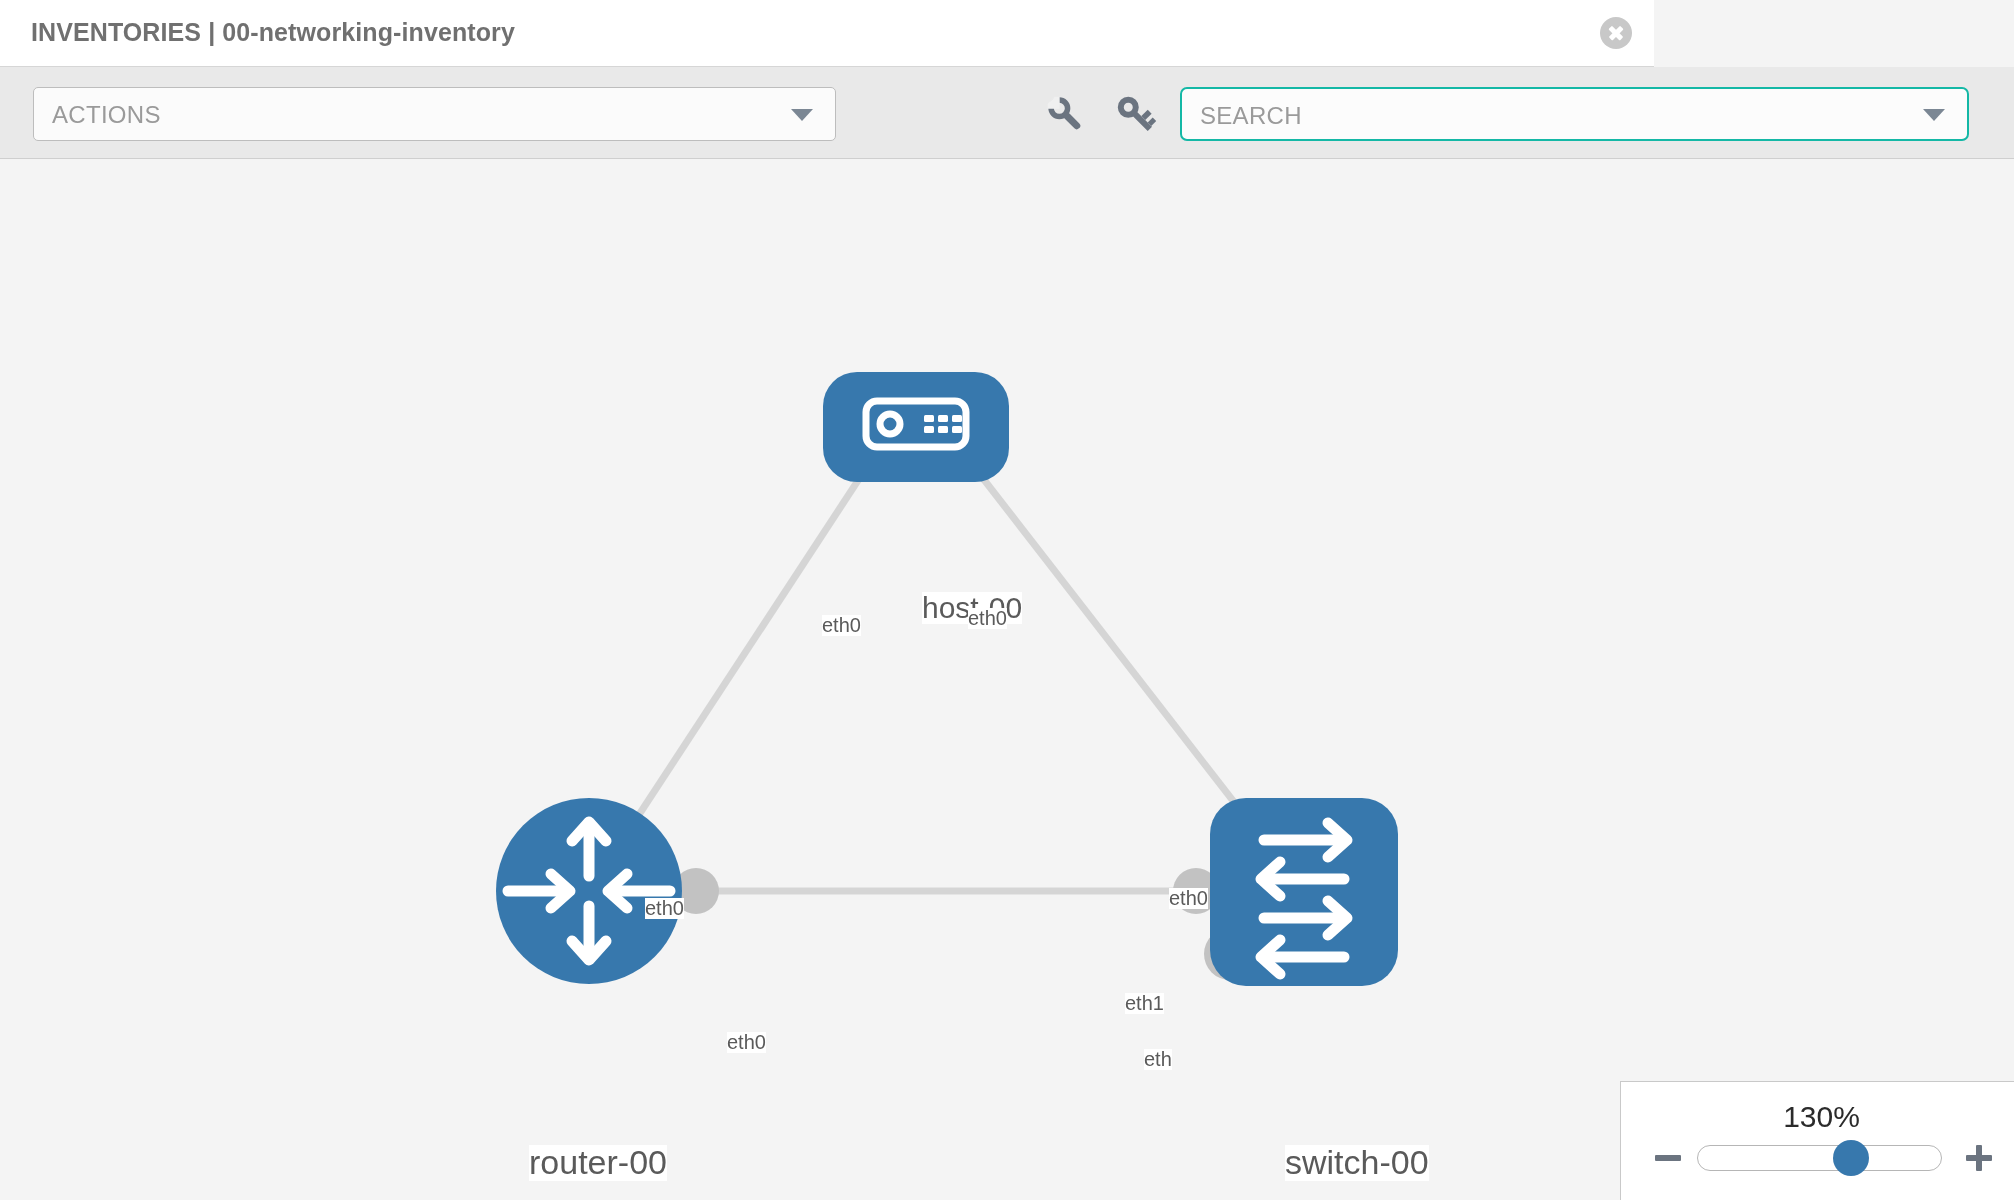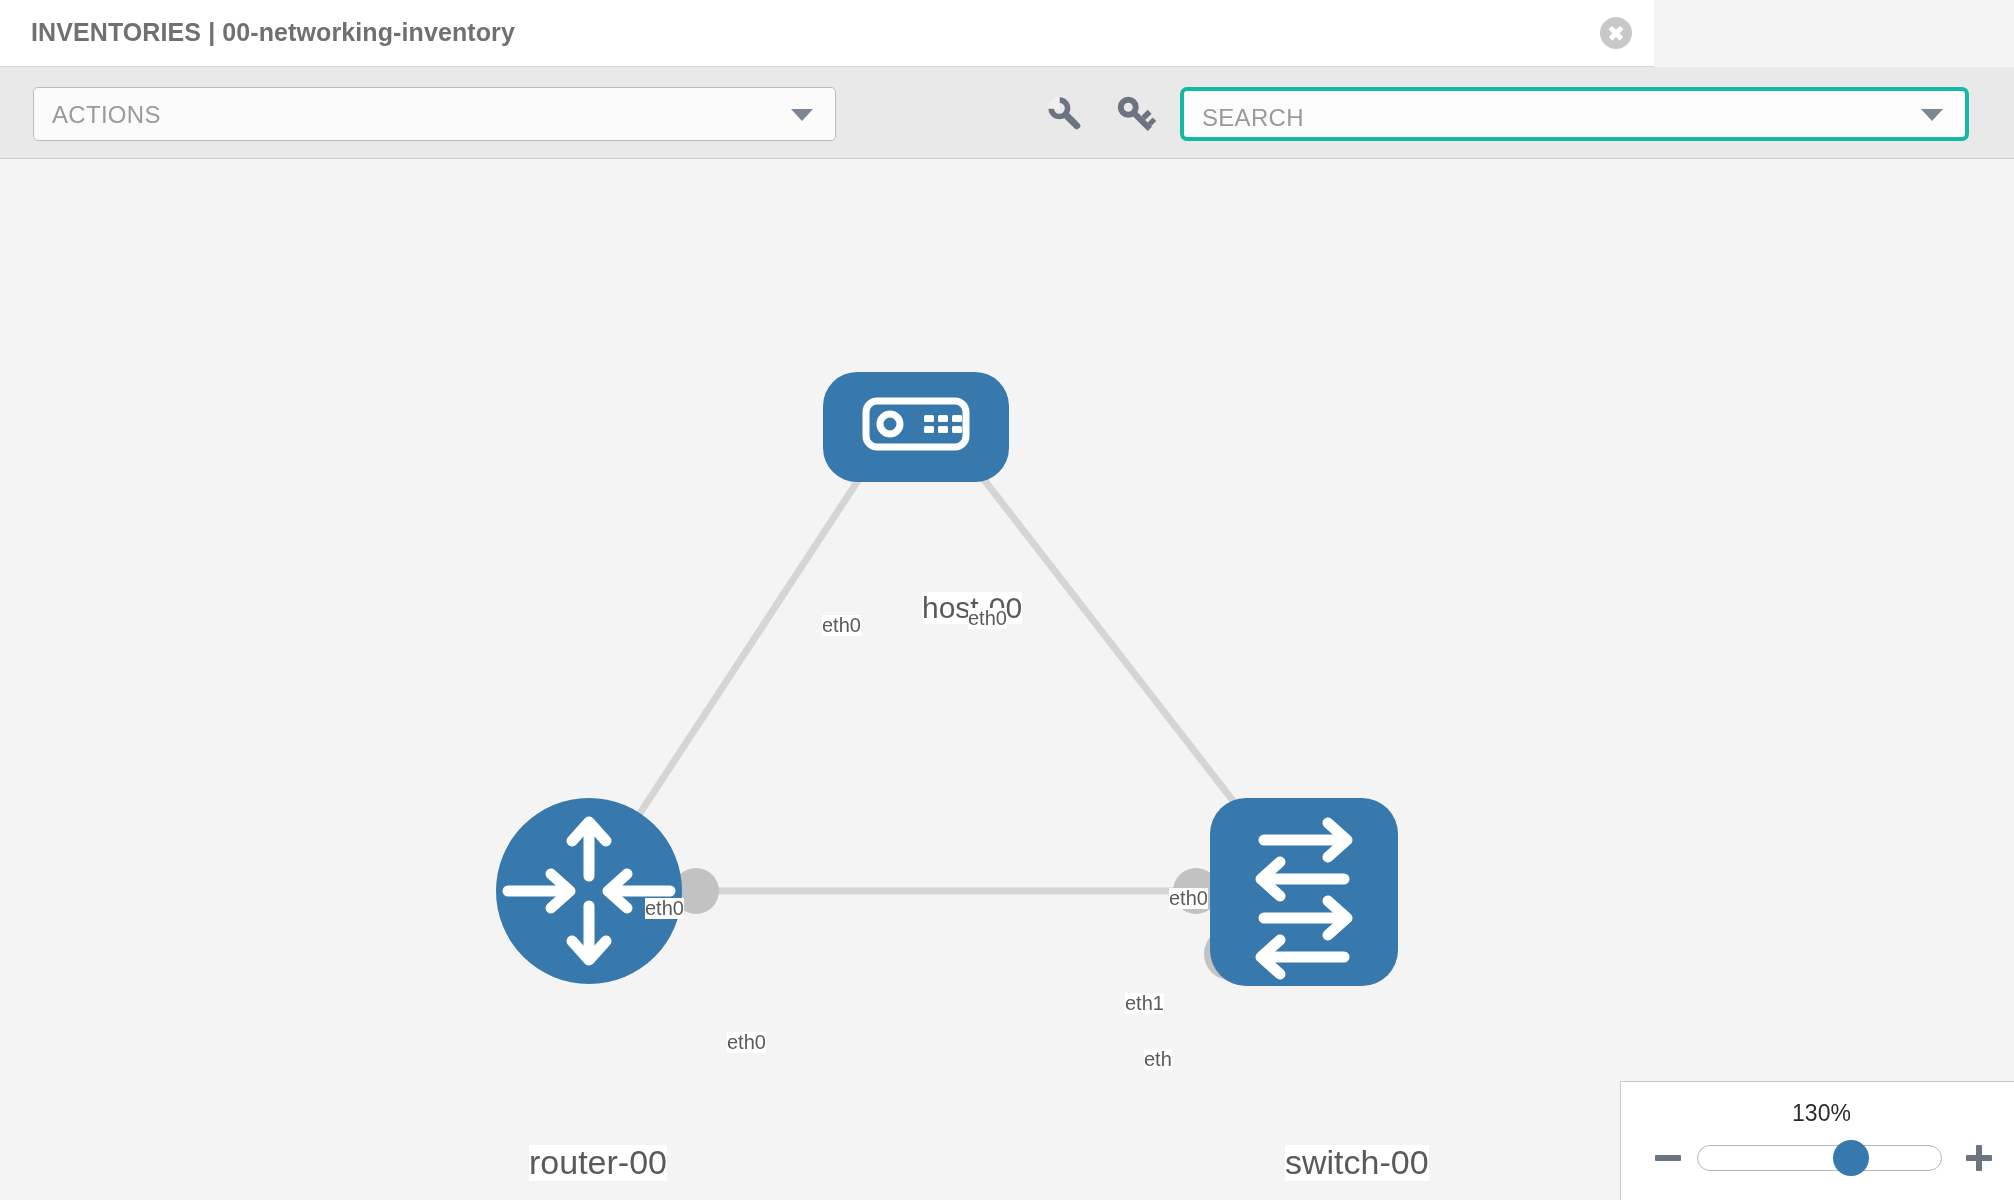--- a/index.html
+++ b/index.html
@@ -105,21 +105,21 @@
   .icon-wrench { left: 1040px; }
   .icon-key    { left: 1110px; }
 
   .search-box {
     position: absolute;
     left: 1180px;
     top: 20px;
     width: 789px;
     height: 54px;
     background: #fcfcfc;
-    border: 4px solid #14b8a6;
+    border: 2px solid #14b8a6;
     border-radius: 7px;
     cursor: text;
   }
   .search-box .sel-label {
     position: absolute;
     left: 18px;
     top: 13px;
     font-size: 24px;
     color: #9a9a9a;
     letter-spacing: 0.3px;
@@ -163,21 +163,21 @@
     background: #ffffff;
     border: 1px solid #c9c9c9;
     border-right: none;
     border-bottom: none;
   }
   .zoom-pct {
     position: absolute;
     left: 8px; right: 0;
     top: 18px;
     text-align: center;
-    font-size: 23px;
+    font-size: 30px;
     color: #2b2b2b;
   }
   .zoom-row {
     position: absolute;
     left: 0; right: 0;
     top: 55px;
     height: 42px;
   }
   .zoom-minus, .zoom-plus {
     position: absolute;

